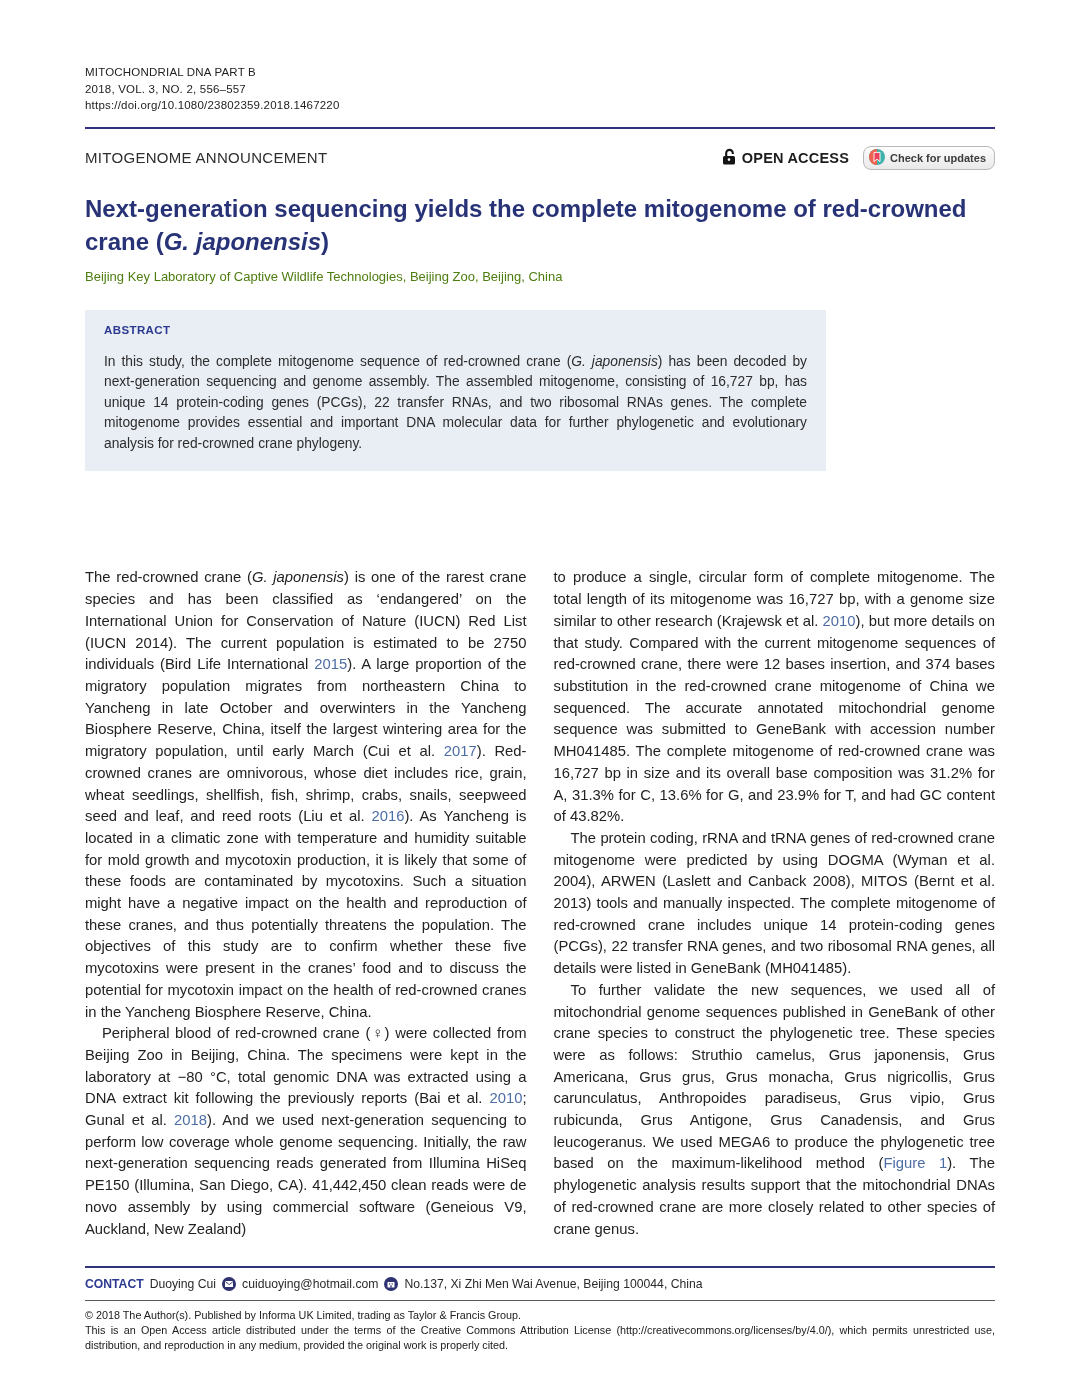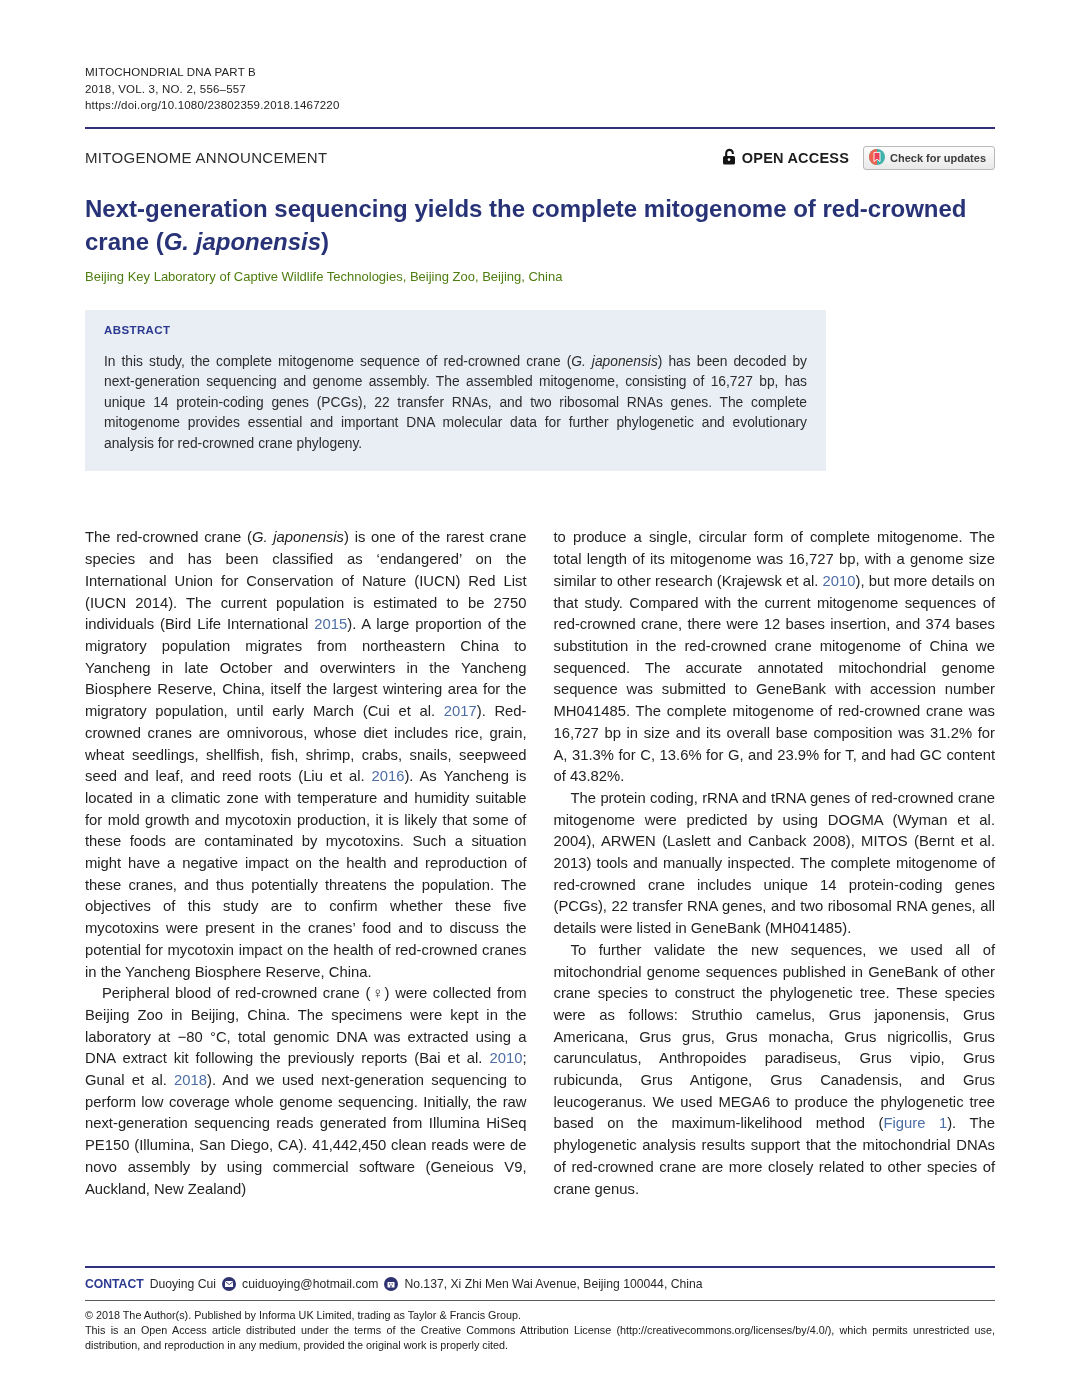--- a/index.html
+++ b/index.html
@@ -22,41 +22,41 @@
   .brand-text .tf{font-size:20px;font-weight:700;color:#151515;letter-spacing:-.2px;}
   .brand-text .tfg{font-size:10.5px;font-weight:700;color:#151515;margin-top:1px;}
 
   .rule-navy{height:2px;background:var(--navy);margin-top:13px;}
 
   
   .bar{display:flex;justify-content:space-between;align-items:center;margin-top:17px;}
   .bar-label{font-size:15px;color:#2e2e2e;letter-spacing:.3px;}
   .bar-right{display:flex;align-items:center;gap:14px;}
   .oa{display:flex;align-items:center;gap:6px;font-size:14.5px;font-weight:700;color:#1c1c1c;letter-spacing:.2px;}
-  .chk{display:flex;align-items:center;gap:5px;border:1px solid #b9b9b9;border-radius:3px;background:linear-gradient(#fdfdfd,#e9e9e9);padding:2px 8px 2px 5px;font-size:11px;font-weight:700;color:#3c3c3c;cursor:pointer;}
+  .chk{display:flex;align-items:center;gap:5px;border:1px solid #b9b9b9;border-radius:8px;background:linear-gradient(#fdfdfd,#e9e9e9);padding:2px 8px 2px 5px;font-size:11px;font-weight:700;color:#3c3c3c;cursor:pointer;}
 
   
   .title{margin-top:22px;font-size:24px;font-weight:700;color:var(--title-navy);line-height:33px;max-width:900px;}
   .title .seg-i{font-style:italic;}
   .authors{margin-top:25px;font-size:16.5px;color:#161616;}
   .affil{margin-top:11px;font-size:13px;color:#4d7c0f;}
 
   
   .abs-row{display:flex;margin-top:26px;}
   .abs-box{width:741px;background:var(--abstract-bg);padding:14px 19px 17px;}
   .abs-head{font-size:11.5px;font-weight:700;color:var(--head-navy);letter-spacing:.4px;}
   .abs-text{margin-top:16px;font-size:13.8px;line-height:20.6px;text-align:justify;color:#2d2d2d;}
   .abs-text .seg-i{font-style:italic;}
   .meta{width:160px;margin-left:13px;padding-top:1px;}
   .meta-head{font-size:11.5px;font-weight:700;color:var(--head-navy);letter-spacing:.4px;}
   .meta-line{font-size:12.3px;line-height:17px;color:#2d2d2d;}
   .meta-gap{height:14px;}
 
   
-  .cols{display:flex;gap:27px;margin-top:56px;}
+  .cols{display:flex;gap:27px;margin-top:96px;}
   .col{flex:1;font-size:14.8px;line-height:21.7px;text-align:justify;color:#222222;}
   .col p{margin:0;}
   .col p.ind{text-indent:17px;}
   .seg-a{color:var(--link-blue);}
   .seg-i{font-style:italic;}
 
   
   .footer{margin-top:auto;}
   .foot-rule{height:2px;background:var(--navy);}
   .contact{display:flex;align-items:flex-start;gap:6px;margin-top:9px;font-size:12.2px;color:#2a2a2a;flex-wrap:nowrap;}

